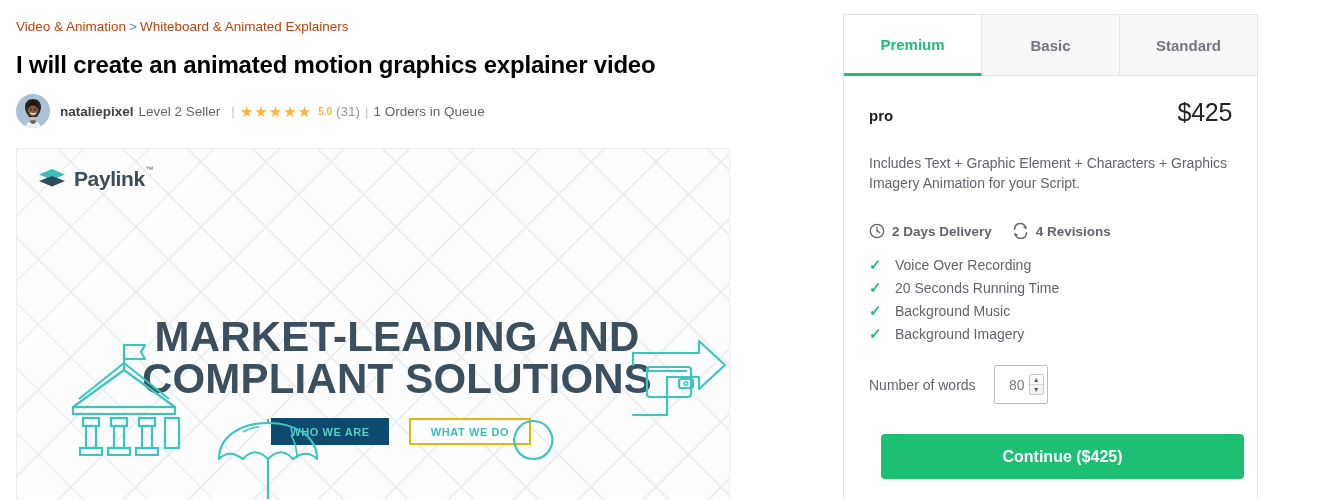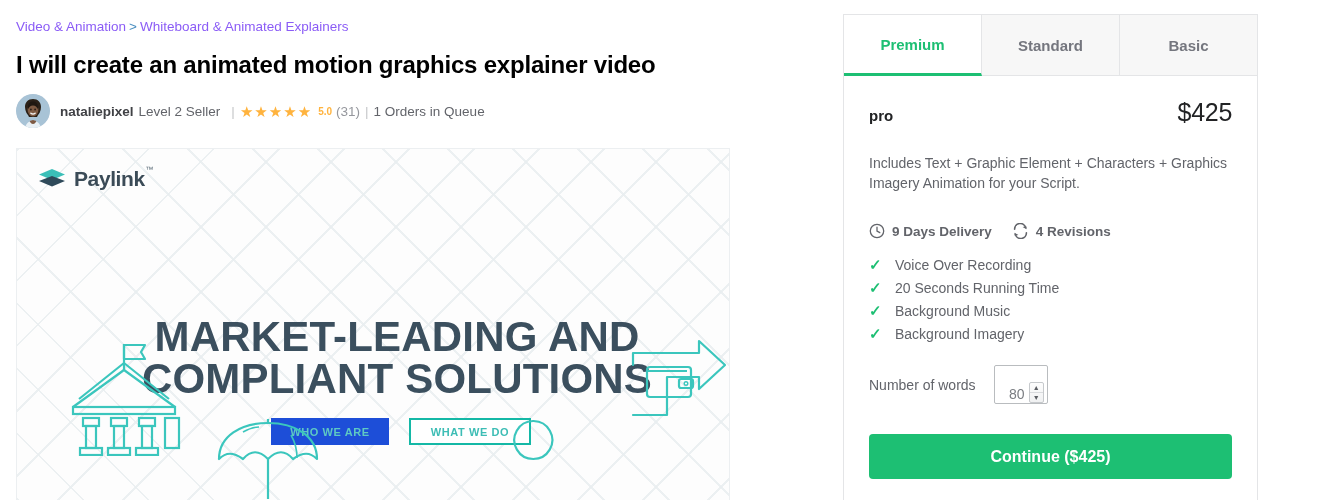--- a/index.html
+++ b/index.html
@@ -16,21 +16,21 @@
   
   .left-col { position: absolute; left: 16px; top: 0; width: 800px; }
 
   .breadcrumb {
     padding-top: 18px;
     font-size: 13.5px;
     line-height: 18px;
     color: #1f7ab3;
     white-space: nowrap;
   }
-  .breadcrumb a { color: #8b5cf6; text-decoration: none; }
+  .breadcrumb a { color: #c2410c; text-decoration: none; }
   .breadcrumb .sep { color: #4a8fc0; margin: 0 3px; }
 
   .gig-title {
     margin: 14px 0 0 0;
     font-size: 24px;
     font-weight: bold;
     color: #000000;
     letter-spacing: -0.2px;
     line-height: 30px;
   }
@@ -106,22 +106,22 @@
 
   .cta-row {
     position: absolute; left: 254px; top: 269px;
     display: flex; gap: 20px;
   }
   .cta {
     height: 27px; padding: 0 16px;
     display: flex; align-items: center; justify-content: center;
     font-size: 11px; font-weight: bold; letter-spacing: 0.6px;
   }
-  .cta-dark { background:#1d4ed8; color:#5ec9c3; width: 118px; }
-  .cta-light { background: rgba(255,255,255,0.9); color:#3dbdb5; border: 2px solid #14b8a6; width: 122px; }
+  .cta-dark { background:#0c4a6e; color:#5ec9c3; width: 118px; }
+  .cta-light { background: rgba(255,255,255,0.9); color:#3dbdb5; border: 2px solid #eab308; width: 122px; }
 
   .ill { position: absolute; stroke: #3bc6bd; fill: none; stroke-width: 2.2; }
 
   
   .panel {
     position: absolute;
     left: 843px; top: 14px;
     width: 415px; height: 495px;
     background: #fff;
     border: 1px solid #e4e5e7;
@@ -172,21 +172,21 @@
     height: 23px;
   }
   .check { color: #1dbf73; font-size: 15px; font-weight: bold; line-height: 15px; width: 13px; }
 
   .words-row {
     display: flex; align-items: center; gap: 18px;
     margin-top: 20px;
   }
   .words-label { font-size: 14px; color: #62646a; }
   .stepper {
-    display: flex; align-items: flex-end;
+    display: flex; align-items: center;
     width: 54px; height: 39px;
     border: 1px solid #b9bcbf;
     border-radius: 2px;
     background: #fff;
     padding: 0 3px;
   }
   .stepper-val {
     flex: 1 1 auto; text-align: right;
     font-size: 14px; color: #7a7d82;
     padding-right: 4px; border: none; outline: none;
@@ -206,20 +206,21 @@
     display: flex; align-items: center; justify-content: center;
     margin-top: 30px;
     height: 45px;
     background: #1dbf73;
     color: #fff;
     font-size: 16px; font-weight: bold;
     border: none; border-radius: 4px;
     width: 100%;
     cursor: pointer;
     font-family: "Liberation Sans", sans-serif;
+    margin-left: 12px;
   }
 </style>
 </head>
 <body>
 
 <div class="page">
 
   <div class="left-col">
 
     <div class="breadcrumb">
@@ -315,39 +316,39 @@
       <rect x="22" y="28" width="44" height="30" rx="3"></rect>
       <path d="M22 32 L62 32" stroke-width="1.8"></path>
       <rect x="54" y="40" width="14" height="9" rx="2"></rect>
       <circle cx="61" cy="44.5" r="1.8" stroke-width="1.4"></circle>
     </svg>
   </div>
 
   <div class="panel">
     <div class="tabs">
       <div class="tab active">Premium</div>
+      <div class="tab">Basic</div>
       <div class="tab">Standard</div>
-      <div class="tab">Basic</div>
     </div>
 
     <div class="panel-body">
       <div class="pkg-row">
         <span class="pkg-name">pro</span>
         <span class="pkg-price">$425</span>
       </div>
 
       <div class="pkg-desc">Includes Text + Graphic Element + Characters + Graphics Imagery Animation for your Script.</div>
 
       <div class="meta-row">
         <span class="meta-item">
           <svg width="16" height="16" viewBox="0 0 16 16">
             <circle cx="8" cy="8" r="6.7" fill="none" stroke="#62646a" stroke-width="1.3"></circle>
             <path d="M8 4.2 L8 8 L10.8 9.6" fill="none" stroke="#62646a" stroke-width="1.3" stroke-linecap="round"></path>
           </svg>
-          <span>9 Days Delivery</span>
+          <span>2 Days Delivery</span>
         </span>
         <span class="meta-item">
           <svg width="17" height="16" viewBox="0 0 17 16">
             <path d="M2.6 6.3 A5.6 5.6 0 0 1 13.6 4.6" fill="none" stroke="#62646a" stroke-width="1.6" stroke-linecap="round"></path>
             <path d="M14.4 9.7 A5.6 5.6 0 0 1 3.4 11.4" fill="none" stroke="#62646a" stroke-width="1.6" stroke-linecap="round"></path>
             <path d="M10.6 4.1 L14.3 3.2 L14.6 6.3 Z" fill="#62646a"></path>
             <path d="M6.4 11.9 L2.7 12.8 L2.4 9.7 Z" fill="#62646a"></path>
           </svg>
           <span>4 Revisions</span>
         </span>

